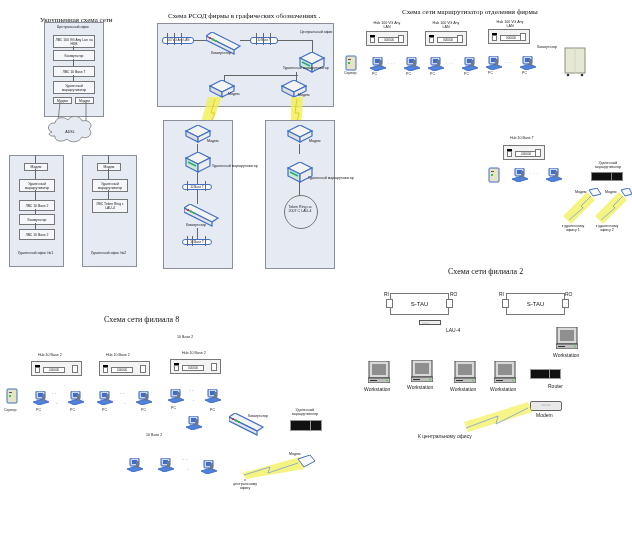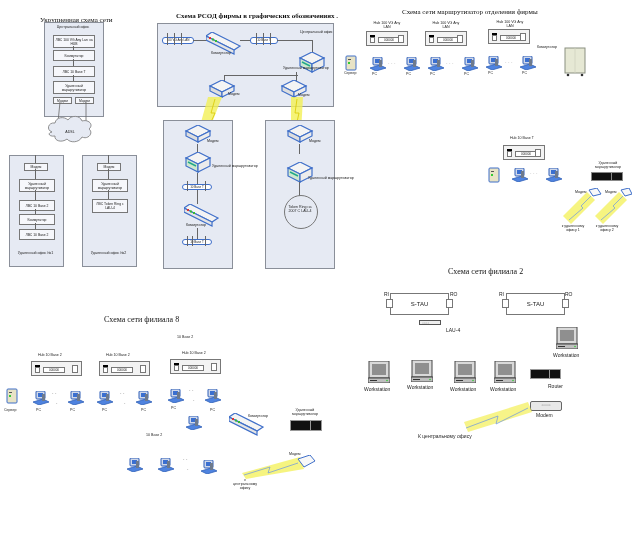--- a/index.html
+++ b/index.html
@@ -104,21 +104,21 @@
 
 <div class="abs panel" style="left:82px;top:155px;width:53px;height:110px;"></div>
 <div class="vline" style="left:108px;top:155px;height:8px;"></div>
 <div class="abs blk" style="left:97px;top:163px;width:22px;height:6px;">Модем</div>
 <div class="vline" style="left:108px;top:169px;height:10px;"></div>
 <div class="abs blk" style="left:92px;top:179px;width:34px;height:11px;">Удаленный маршрутизатор</div>
 <div class="vline" style="left:108px;top:190px;height:9px;"></div>
 <div class="abs blk" style="left:92px;top:199px;width:34px;height:12px;">ЛВС Token Ring с LAU-4</div>
 <div class="abs tiny" style="left:82px;top:251px;width:53px;">Удаленный офис №2</div>
 
-<div class="abs title" style="left:176px;top:12px;font-weight:bold;">Схема  РСОД  фирмы в графических обозначениях  .</div>
+<div class="abs title" style="left:168px;top:12px;">Схема  РСОД  фирмы в графических обозначениях  .</div>
 <div class="abs panel" style="left:157px;top:23px;width:175px;height:82px;"></div>
 <div class="abs tiny" style="left:300px;top:30px;">Центральный офис</div>
 
 <div class="abs" style="left:162px;top:37px;width:30px;height:5px;border:1px solid #3f6fc9;border-radius:3px;background:#fff;font-size:3px;line-height:5px;text-align:center;">100 VG Any LAN</div>
 <div class="vline" style="left:167px;top:33px;height:12px;"></div>
 <div class="vline" style="left:174px;top:33px;height:12px;"></div>
 <div class="vline" style="left:181px;top:33px;height:12px;"></div>
 <div class="hline" style="left:193px;top:40px;width:14px;"></div>
 <svg class="abs" style="left:206px;top:32px;" width="36" height="24">
     <use href="#switch-iso-shape"></use>

